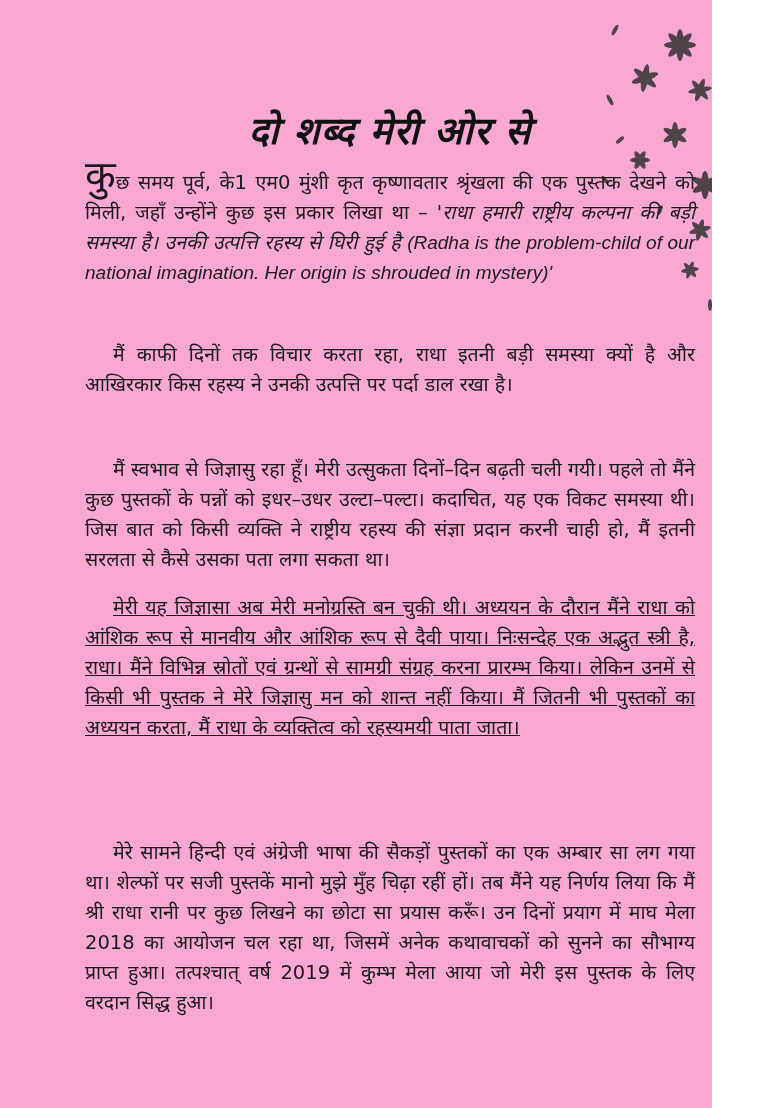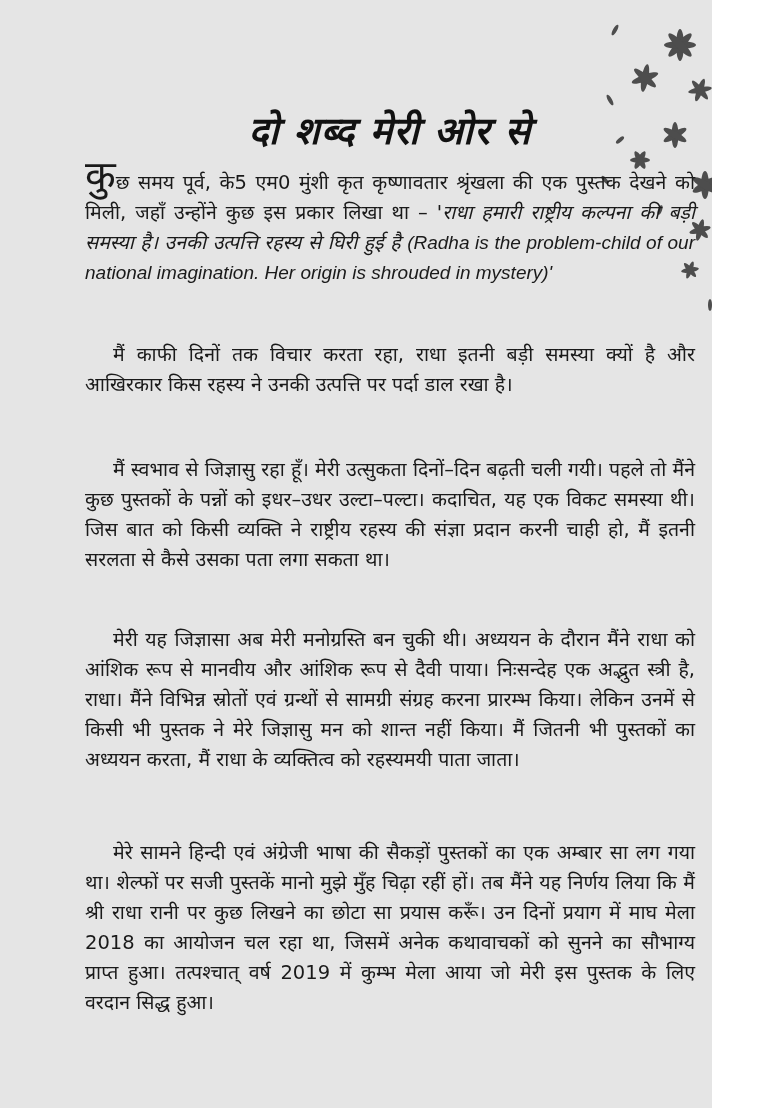--- a/index.html
+++ b/index.html
@@ -1,30 +1,30 @@
 <!DOCTYPE html>
 <html><head>
 <meta charset="utf-8">
 <style>
   html, body { margin: 0; padding: 0; background: #ffffff; }
   body { width: 780px; height: 1108px; position: relative; overflow: hidden; font-family: "DejaVu Sans", sans-serif; color: #1a1a1a; }
-  .page { position: absolute; left: 0; top: 0; width: 780px; height: 1108px; background: #e5e5e5; }
+  .page { position: absolute; left: 0; top: 0; width: 780px; height: 1108px; background: #f9a8d4; }
   .right-strip { position: absolute; right: 0; top: 0; width: 68px; height: 1108px; background: #ffffff; }
   .floral { position: absolute; left: 580px; top: 0; width: 135px; height: 320px; pointer-events: none; }
   .title { position: absolute; top: 78px; left: 0; width: 780px; text-align: center; font-family: "DejaVu Serif", serif; font-size: 38px; font-weight: bold; font-style: italic; letter-spacing: 1px; color: #111; }
   .content { position: absolute; left: 85px; width: 610px; }
   .para { font-size: 19.5px; line-height: 30px; text-align: justify; text-align-last: left; margin: 0; }
   .para.indent { text-indent: 28px; }
   .dropcap { font-size: 40px; line-height: 30px; font-family: "DejaVu Serif", serif; }
   .quote { font-style: italic; }
   .eng { font-family: "Liberation Sans", sans-serif; font-style: italic; font-size: 19px; }
   #p1 { top: 160px; }
   #p2 { top: 340px; }
   #p3 { top: 455px; }
-  #p4 { top: 625px; }
+  #p4 { top: 593px; text-decoration: underline; }
   #p5 { top: 838px; }
 </style>
 </head>
 <body>
 
 <div class="page">
 
   <svg class="floral" viewBox="0 0 135 320" xmlns="http://www.w3.org/2000/svg">
     <g fill="#333" opacity="0.85">
       <g transform="translate(100,45)">
@@ -79,21 +79,21 @@
       <ellipse cx="80" cy="210" rx="2" ry="5" transform="rotate(20 80 210)"></ellipse>
       <ellipse cx="130" cy="305" rx="2" ry="6"></ellipse>
     </g>
   </svg>
 
   <div class="right-strip"></div>
 
   <h1 class="title">दो शब्द मेरी ओर से</h1>
 
   <p class="content para" id="p1">
-    <span class="dropcap">कु</span><span>छ समय पूर्व, के5 एम0 मुंशी कृत कृष्णावतार श्रृंखला की एक पुस्तक देखने को मिली, जहाँ उन्होंने कुछ इस प्रकार लिखा था –</span>
+    <span class="dropcap">कु</span><span>छ समय पूर्व, के1 एम0 मुंशी कृत कृष्णावतार श्रृंखला की एक पुस्तक देखने को मिली, जहाँ उन्होंने कुछ इस प्रकार लिखा था –</span>
     <span class="quote">'राधा हमारी राष्ट्रीय कल्पना की बड़ी समस्या है। उनकी उत्पत्ति रहस्य से घिरी हुई है</span>
     <span class="eng">(Radha is the problem-child of our national imagination. Her origin is shrouded in mystery)'</span>
   </p>
 
   <p class="content para indent" id="p3">मैं स्वभाव से जिज्ञासु रहा हूँ। मेरी उत्सुकता दिनों–दिन बढ़ती चली गयी। पहले तो मैंने कुछ पुस्तकों के पन्नों को इधर–उधर उल्टा–पल्टा। कदाचित, यह एक विकट समस्या थी। जिस बात को किसी व्यक्ति ने राष्ट्रीय रहस्य की संज्ञा प्रदान करनी चाही हो, मैं इतनी सरलता से कैसे उसका पता लगा सकता था।</p>
 
   <p class="content para indent" id="p2">मैं काफी दिनों तक विचार करता रहा, राधा इतनी बड़ी समस्या क्यों है और आखिरकार किस रहस्य ने उनकी उत्पत्ति पर पर्दा डाल रखा है।</p>
 
   <p class="content para indent" id="p4">मेरी यह जिज्ञासा अब मेरी मनोग्रस्ति बन चुकी थी। अध्ययन के दौरान मैंने राधा को आंशिक रूप से मानवीय और आंशिक रूप से दैवी पाया। निःसन्देह एक अद्भुत स्त्री है, राधा। मैंने विभिन्न स्रोतों एवं ग्रन्थों से सामग्री संग्रह करना प्रारम्भ किया। लेकिन उनमें से किसी भी पुस्तक ने मेरे जिज्ञासु मन को शान्त नहीं किया। मैं जितनी भी पुस्तकों का अध्ययन करता, मैं राधा के व्यक्तित्व को रहस्यमयी पाता जाता।</p>
 

